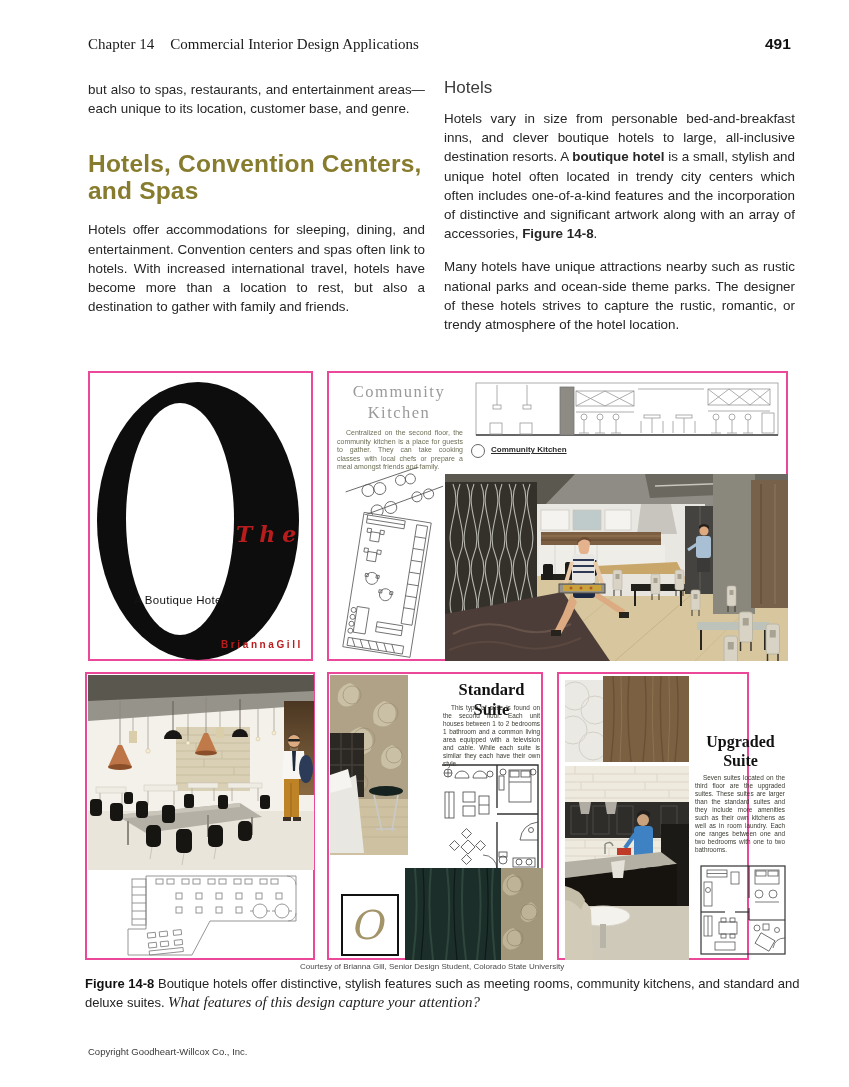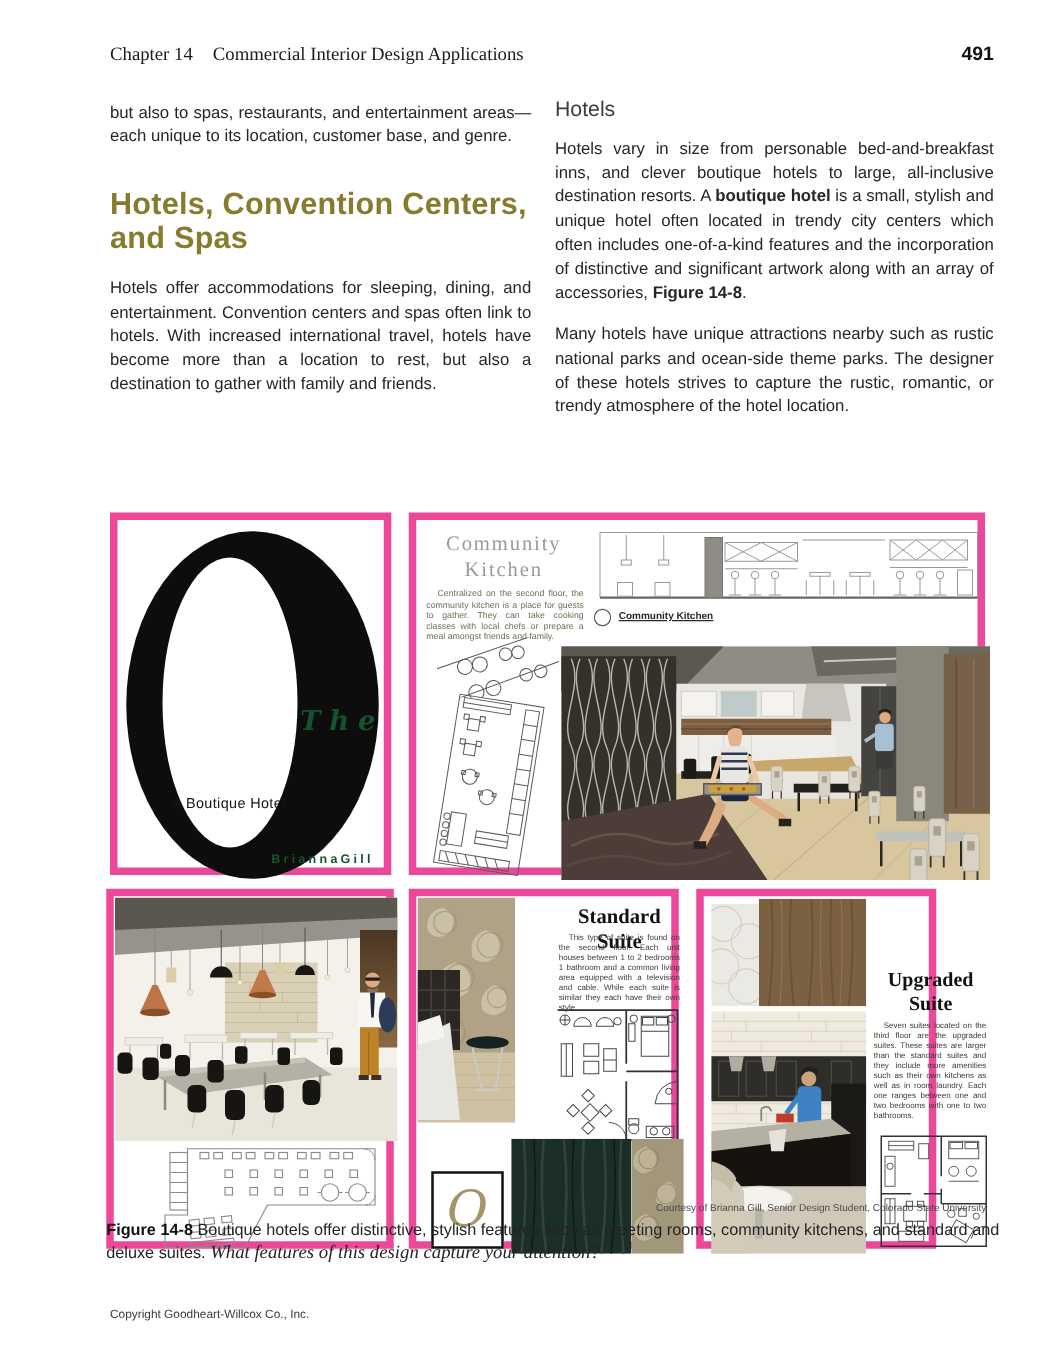--- a/index.html
+++ b/index.html
@@ -3,36 +3,36 @@
 <meta charset="utf-8">
 <style>
   html,body{margin:0;padding:0;background:#fff;}
   #page{position:relative;width:849px;height:1087px;background:#ffffff;overflow:hidden;
         font-family:"Liberation Sans",sans-serif;color:#262626;padding-left:43px;}
   .abs{position:absolute;}
   
   .hdr{top:36px;font-family:"Liberation Serif",serif;font-size:15px;color:#1a1a1a;}
   .hdr-left{left:88px;}
   .hdr-chapter{margin-right:16px;}
-  .pageno{left:765px;top:35px;width:30px;text-align:right;font-size:15.5px;font-weight:bold;color:#111;}
+  .pageno{left:765px;top:35px;width:30px;text-align:left;font-size:15.5px;font-weight:bold;color:#111;}
   
   .col-left{left:88px;top:80px;width:337px;}
   .col-right{left:444px;top:78px;width:351px;}
   .body-p{font-size:13.4px;line-height:19.2px;text-align:justify;color:#262626;margin:0;}
   .sec-head{font-size:24.5px;line-height:26.5px;color:#877B2D;margin:33px 0 16px 0;font-weight:700;letter-spacing:.2px;}
   .sub-head{font-size:17px;color:#3c3c3c;font-weight:400;margin:0 0 11px 0;}
   .mt{margin-top:14px;}
   
-  .panel{position:absolute;background:#fff;border:6px solid #ec4899;box-sizing:border-box;margin-top:39px;}
+  .panel{position:absolute;background:#fff;border:2px solid #ec4899;box-sizing:border-box;}
   .p1{left:88px;top:371px;width:225px;height:290px;}
   .p2{left:327px;top:371px;width:461px;height:290px;}
   .p3{left:85px;top:672px;width:230px;height:288px;}
   .p4{left:327px;top:672px;width:216px;height:288px;}
   .p5{left:557px;top:672px;width:192px;height:288px;}
-  .gold{color:#14532d;}
+  .gold{color:#b91c1c;}
   .logo-the{left:146px;top:148px;font-family:"DejaVu Serif",serif;font-style:italic;font-weight:bold;
             font-size:22px;letter-spacing:7px;}
   .logo-occasion{left:10px;top:181px;font-family:"DejaVu Serif",serif;font-style:italic;font-weight:bold;
             font-size:27px;letter-spacing:12px;white-space:nowrap;}
   .logo-sub{left:44px;top:221px;font-size:11.5px;color:#141414;letter-spacing:.3px;}
   .logo-designer{right:8px;top:266px;font-size:10px;letter-spacing:2.6px;font-weight:bold;}
   .ck-title{left:6px;top:8px;width:128px;text-align:center;font-family:"Liberation Serif",serif;
             font-size:16.5px;line-height:21px;color:#9a9a9a;letter-spacing:1.5px;}
   .ck-body{left:8px;top:56px;width:126px;font-size:7px;line-height:8.6px;text-align:justify;
            color:#6e6e56;text-indent:9px;}
@@ -42,21 +42,21 @@
   .ss-body{left:114px;top:30px;width:97px;font-size:6.4px;line-height:8px;text-align:justify;
            color:#3a3a32;text-indent:8px;}
   .us-title{left:134px;top:58px;width:95px;text-align:center;font-family:"Liberation Serif",serif;
             font-weight:bold;font-size:16px;line-height:19px;color:#111;}
   .us-body{left:136px;top:100px;width:90px;font-size:6.4px;line-height:8px;text-align:justify;
            color:#3a3a32;text-indent:8px;}
   .o-box{left:12px;top:220px;width:54px;height:58px;border:2.5px solid #111;background:#fff;
          display:flex;align-items:center;justify-content:center;}
   .o-box span{font-family:"DejaVu Serif",serif;font-style:italic;font-size:40px;color:#a3946a;line-height:1;}
   
-  .credit{top:962px;left:300px;width:489px;text-align:right;font-size:8px;color:#4a4a4a;}
+  .credit{top:962px;left:300px;width:489px;font-size:8px;color:#4a4a4a;}
   .caption{left:85px;top:975px;width:716px;font-size:13px;line-height:18px;color:#242424;text-align:left;}
   .caption b{color:#111;}
   .caption .q{font-family:"Liberation Serif",serif;font-style:italic;font-size:15px;}
   .footer{left:88px;top:1046px;font-size:9.5px;color:#3a3a3a;}
   svg{display:block;}
 </style>
 </head>
 <body>
 
 <div id="page">

